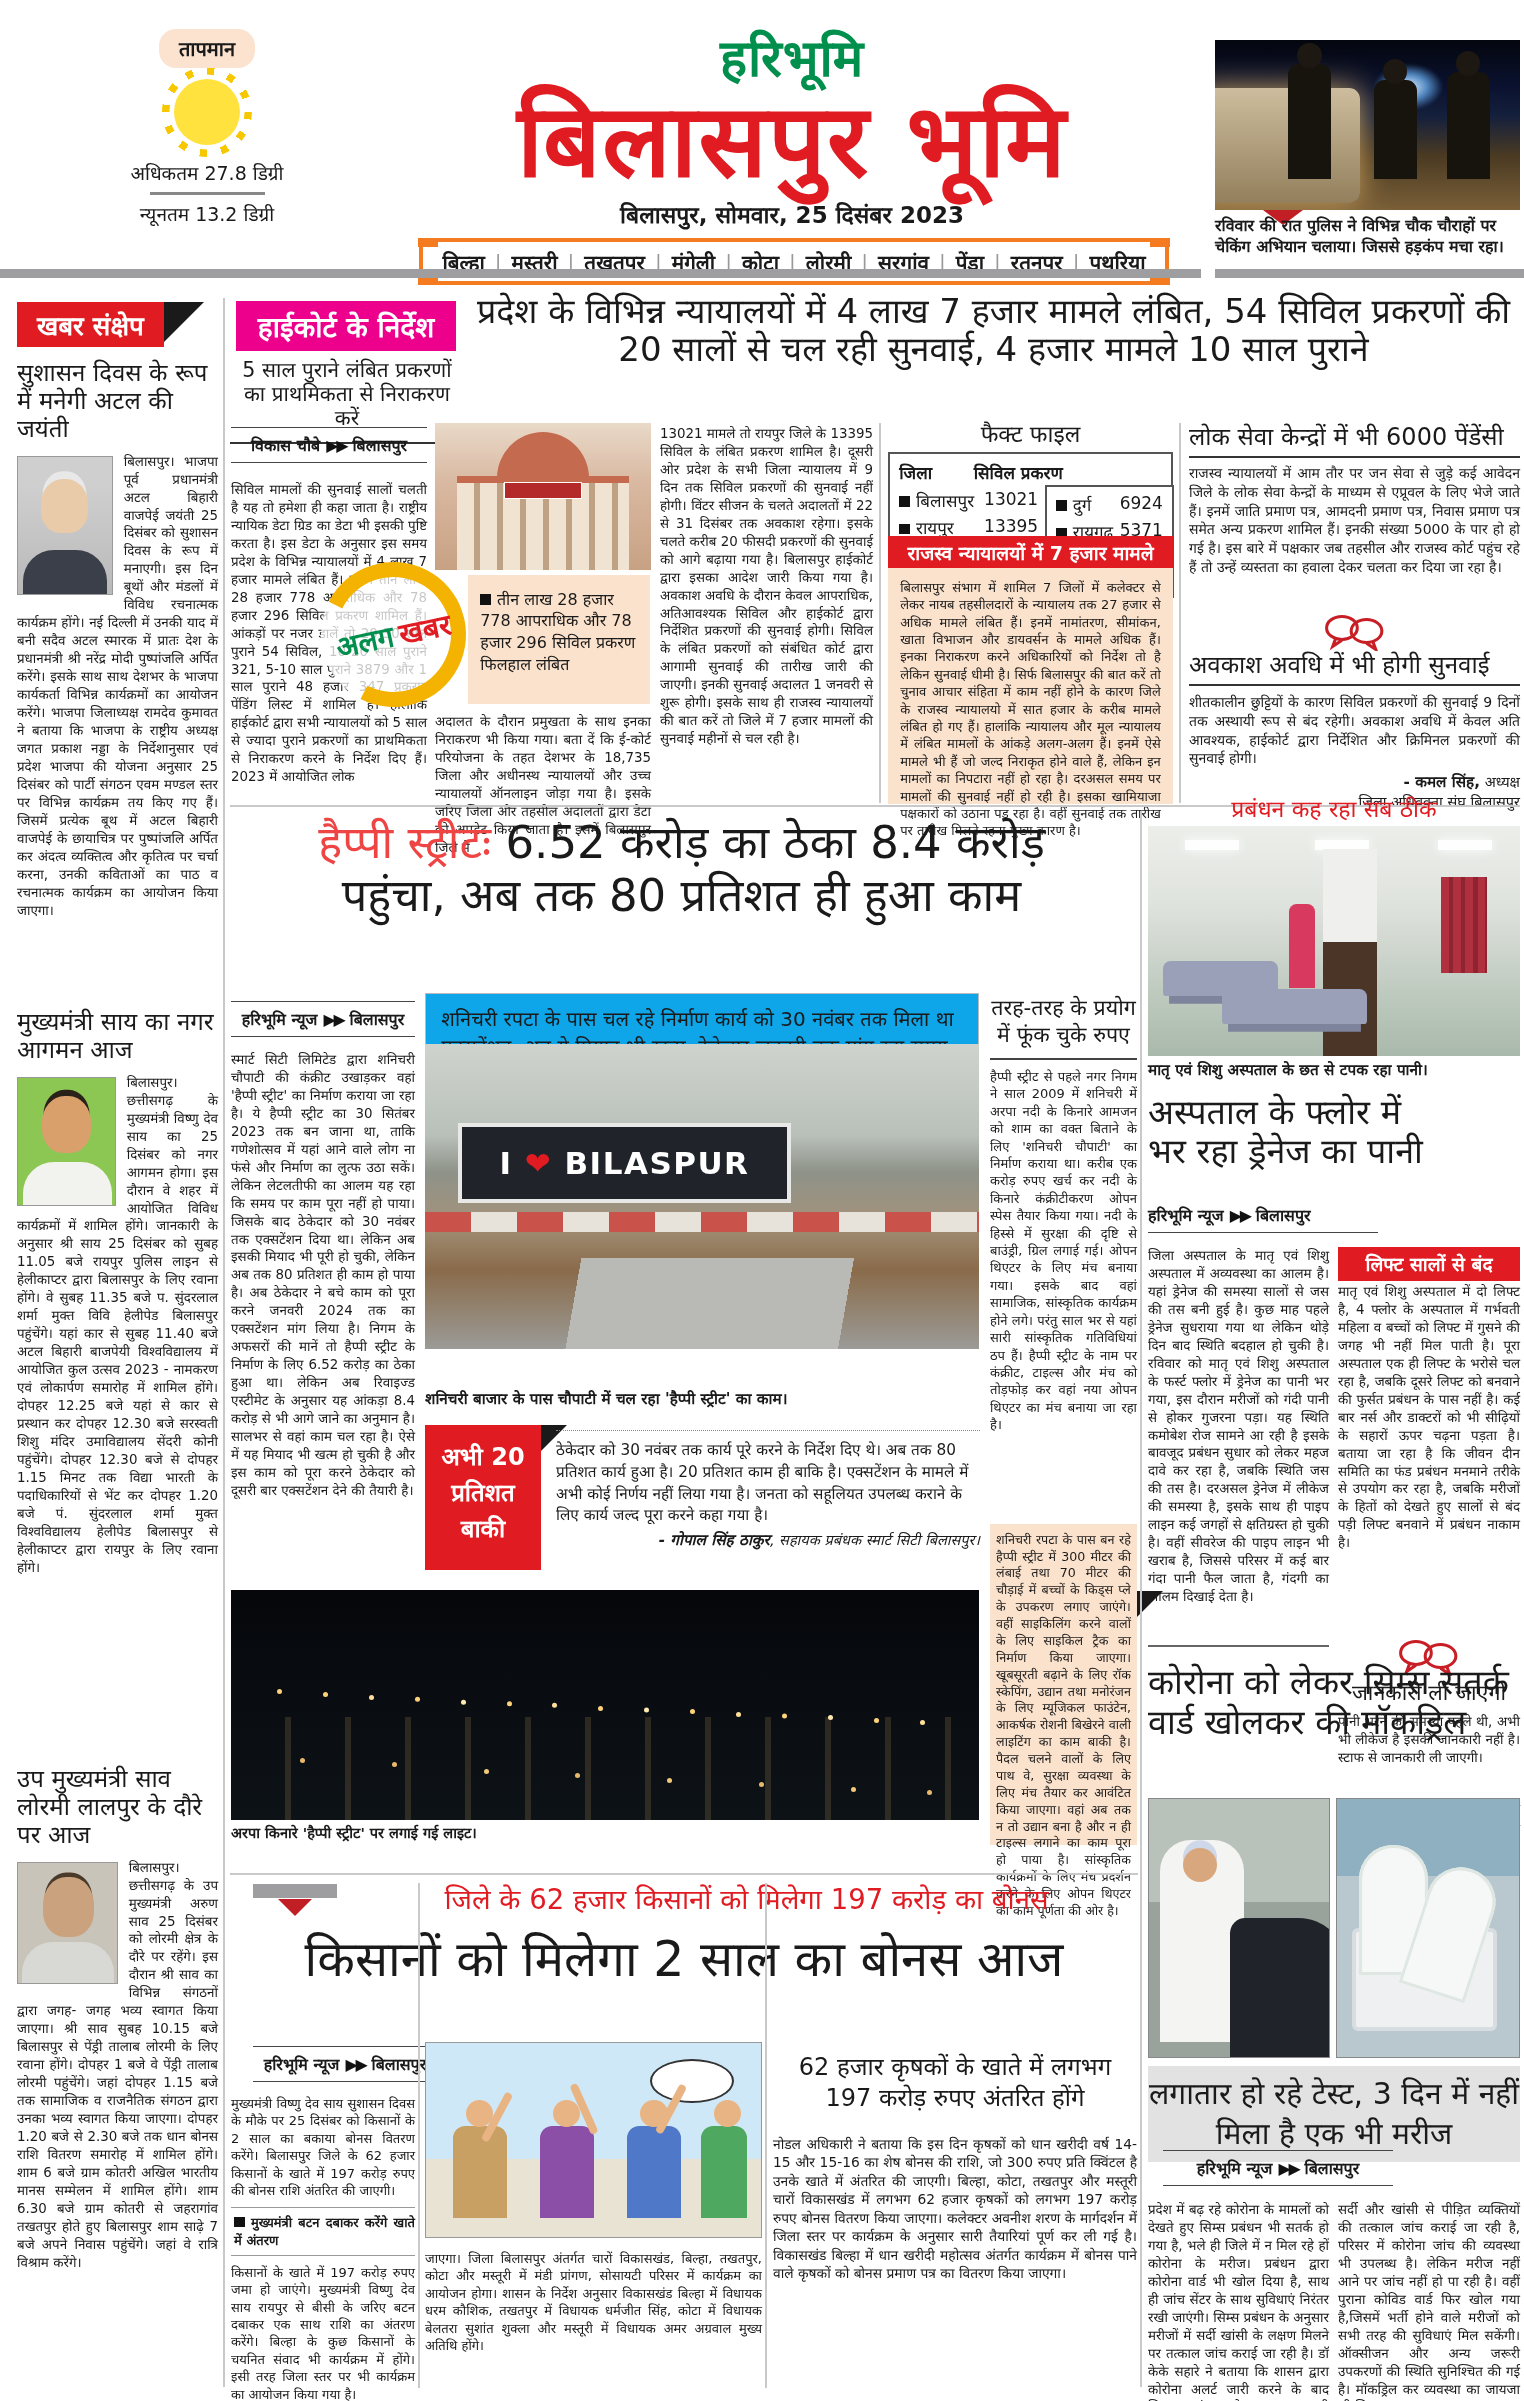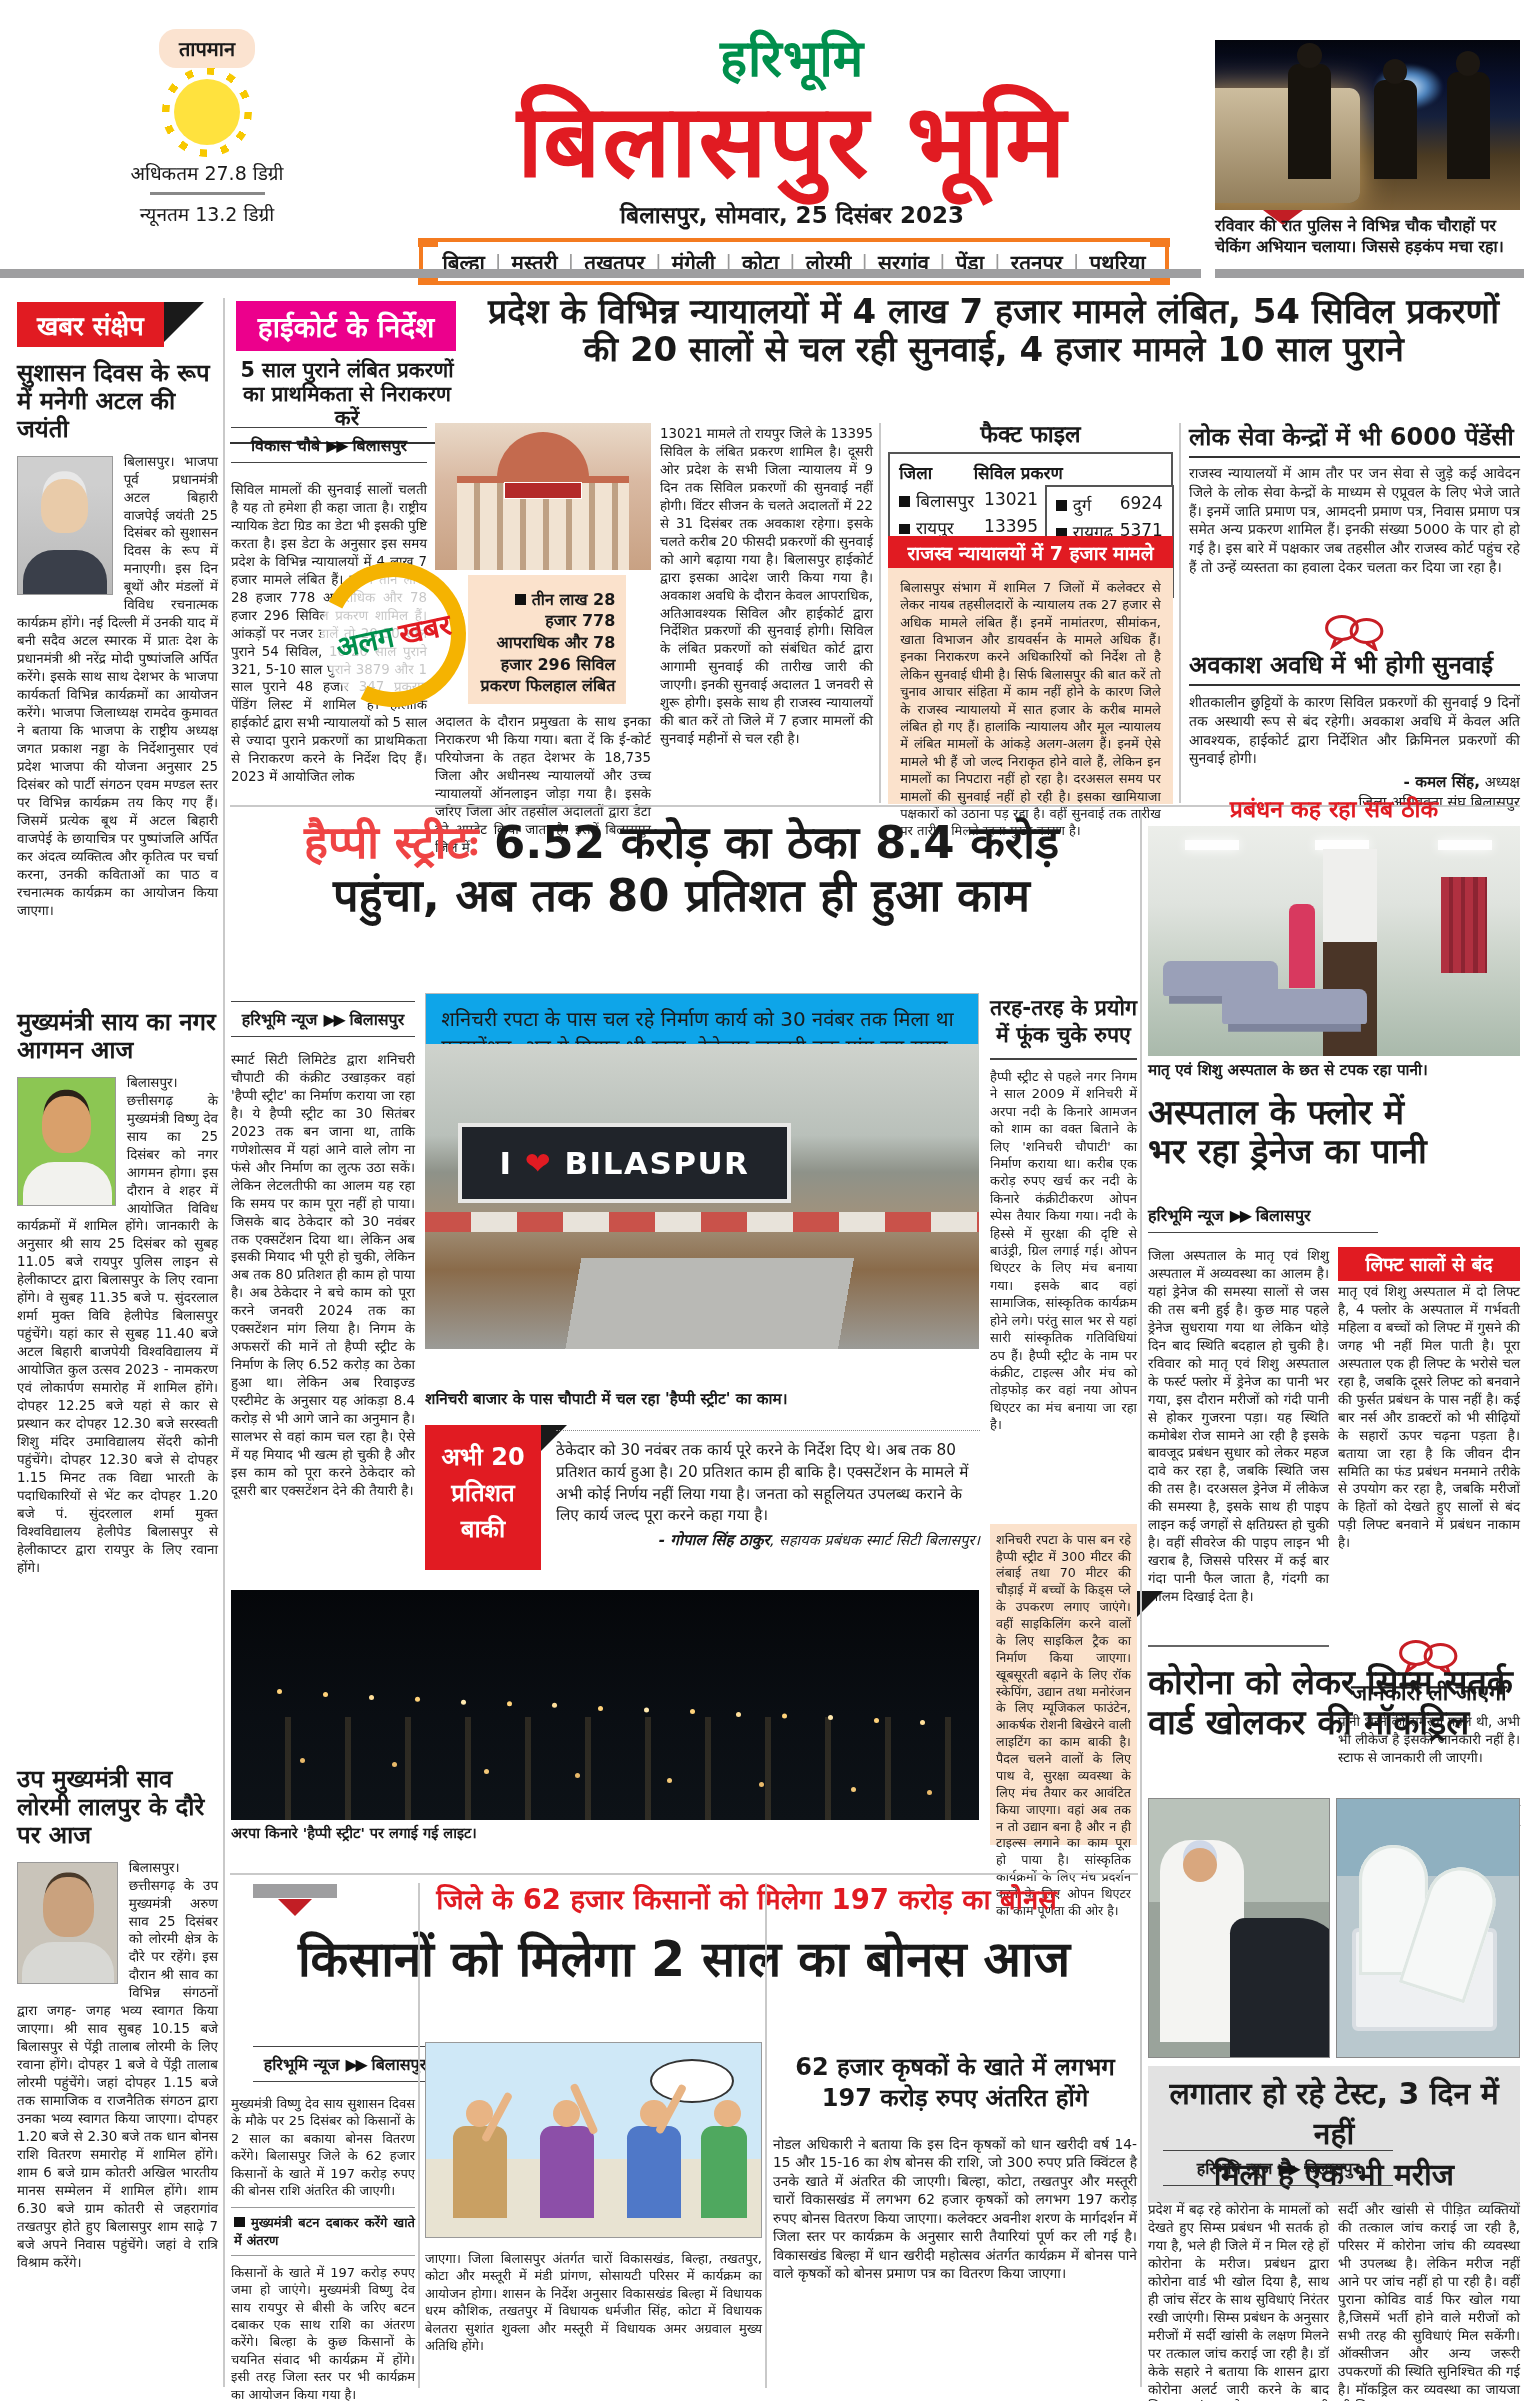--- a/index.html
+++ b/index.html
@@ -106,21 +106,21 @@
   .p-dcm { background:linear-gradient(180deg,#c9c4ba 0 100%); position:relative; }
   .p-dcm::before { content:""; position:absolute; left:50%; top:12%; width:51px; height:60px; margin-left:-25px; border-radius:46% 46% 42% 42%; background:#caa27e; box-shadow:0 -6.1px 0 -1.5px #4a3a2a; }
   .p-dcm::after { content:""; position:absolute; left:50%; bottom:0; width:92px; height:41px; margin-left:-46px; border-radius:31px 31px 0 0; background:#d8d8d4; }
 
   
   .briefs-banner { background:#e11b22; color:#fff; font-size:26px; font-weight:bold; padding:4.6px 20px; position:relative; display:inline-block; }
   .briefs-banner::after { content:""; position:absolute; right:-40px; top:0; border-top:40px solid #1a1a1a; border-right:40px solid transparent; }
   .kicker-pink { background:#ec008c; color:#fff; font-size:28px; font-weight:bold; text-align:center; padding:6.1px 7.7px; }
   .red-banner { background:#e11b22; color:#fff; font-weight:bold; text-align:center; }
   .peach { background:#fbe2cc; }
-  .story-head { font-weight:bold; line-height:1.16; }
+  .story-head { font-weight:normal; line-height:1.16; }
   .byline { font-size:16px; font-weight:bold; text-align:center; border-top:1.5px solid #444; border-bottom:1.5px solid #444; padding:6.1px 0; }
   .byline .arrows { color:#111; letter-spacing:-2.3px; padding:0 6.1px; }
   .gray-note { background:#0ea5e9; border:0.8px solid #bbb; font-size:20px; font-weight:normal; line-height:1.4; padding:10.7px 15.3px; }
   .quote-svg { display:block; margin:0 auto; }
   .attrib { font-size:14.5px; text-align:right; }
   .attrib b { font-size:15.3px; }
   .alag-badge { position:absolute; width:145px; height:145px; border-radius:50%;
       border:15.3px solid #f5b301; border-left-color:transparent; transform:rotate(-18deg);
       display:flex; align-items:center; justify-content:center; background:rgba(255,255,255,.75); }
   .alag-badge span { transform:rotate(6deg); font-size:29px; font-weight:bold; white-space:nowrap; }
@@ -230,21 +230,21 @@
 <div class="abs body-txt just" style="left:231px; top:481px; width:196px;">सिविल मामलों की सुनवाई सालों चलती है यह तो हमेशा ही कहा जाता है। राष्ट्रीय न्यायिक डेटा ग्रिड का डेटा भी इसकी पुष्टि करता है। इस डेटा के अनुसार इस समय प्रदेश के विभिन्न न्यायालयों में 4 लाख 7 हजार मामले लंबित हैं। इसमें तीन लाख 28 हजार 778 आपराधिक और 78 हजार 296 सिविल प्रकरण शामिल हैं। आंकड़ों पर नजर डालें तो 20-30 साल पुराने 54 सिविल, 10-20 साल पुराने 321, 5-10 साल पुराने 3879 और 1 साल पुराने 48 हजार 347 प्रकरण पेंडिंग लिस्ट में शामिल हैं। हालांकि हाईकोर्ट द्वारा सभी न्यायालयों को 5 साल से ज्यादा पुराने प्रकरणों का प्राथमिकता से निराकरण करने के निर्देश दिए हैं। 2023 में आयोजित लोक</div>
 
 <div class="photo court-photo" style="left:435px; top:423px; width:216px; height:147px;">
   <div class="dome"></div>
     <div class="face"></div>
     <div class="sign"></div>
 </div>
 <div class="alag-badge" style="left:321px; top:562px;">
   <span><span class="alag-a">अलग</span><span class="alag-b">खबर</span></span>
 </div>
-<div class="abs peach story-head" style="left:468px; top:575px; width:158px; height:129px; font-size:16px; padding:13.8px 10.7px 0 12.2px; line-height:1.35;text-align:right;">
+<div class="abs peach story-head" style="left:468px; top:575px; width:182px; height:129px; font-size:16px; padding:13.8px 10.7px 0 12.2px; line-height:1.35;">
   <span class="sq"></span><span>तीन लाख 28 हजार 778 आपराधिक और 78 हजार 296 सिविल प्रकरण फिलहाल लंबित</span>
 </div>
 <div class="abs body-txt just" style="left:435px; top:713px; width:216px;">अदालत के दौरान प्रमुखता के साथ इनका निराकरण भी किया गया। बता दें कि ई-कोर्ट परियोजना के तहत देशभर के 18,735 जिला और अधीनस्थ न्यायालयों और उच्च न्यायालयों ऑनलाइन जोड़ा गया है। इसके जरिए जिला और तहसील अदालतों द्वारा डेटा को अपडेट किया जाता है। इसमें बिलासपुर जिले में</div>
 
 <div class="abs body-txt just" style="left:660px; top:425px; width:213px;">13021 मामले तो रायपुर जिले के 13395 सिविल के लंबित प्रकरण शामिल है। दूसरी ओर प्रदेश के सभी जिला न्यायालय में 9 दिन तक सिविल प्रकरणों की सुनवाई नहीं होगी। विंटर सीजन के चलते अदालतों में 22 से 31 दिसंबर तक अवकाश रहेगा। इसके चलते करीब 20 फीसदी प्रकरणों की सुनवाई को आगे बढ़ाया गया है। बिलासपुर हाईकोर्ट द्वारा इसका आदेश जारी किया गया है। अवकाश अवधि के दौरान केवल आपराधिक, अतिआवश्यक सिविल और हाईकोर्ट द्वारा निर्देशित प्रकरणों की सुनवाई होगी। सिविल के लंबित प्रकरणों को संबंधित कोर्ट द्वारा आगामी सुनवाई की तारीख जारी की जाएगी। इनकी सुनवाई अदालत 1 जनवरी से शुरू होगी। इसके साथ ही राजस्व न्यायालयों की बात करें तो जिले में 7 हजार मामलों की सुनवाई महीनों से चल रही है।</div>
 
 <div class="vrule" style="left:879px; top:423px; height:380px;"></div>
 
 <div class="abs" style="left:888px; top:421px; width:285px;">
   <div class="ctr story-head" style="font-size:23px;">फैक्ट फाइल</div>

